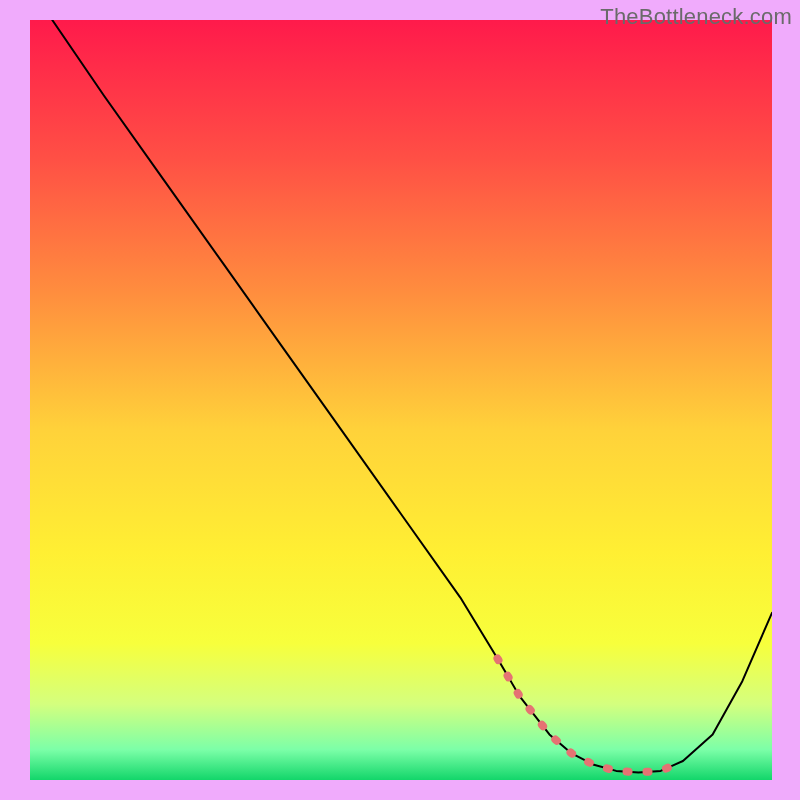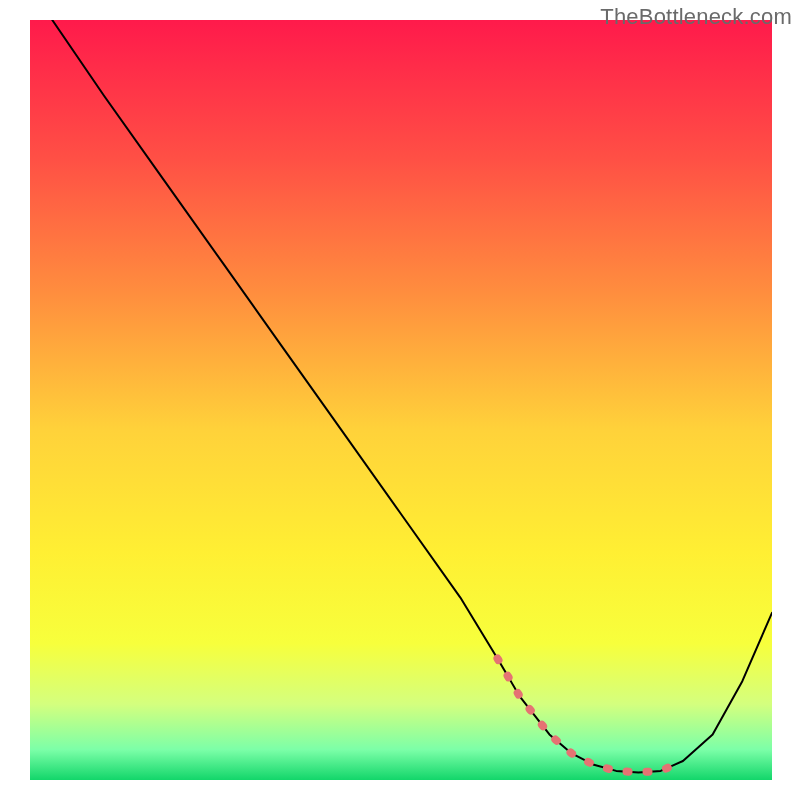--- a/index.html
+++ b/index.html
@@ -1,16 +1,16 @@
 <!DOCTYPE html>
 <html><head>
 <meta charset="utf-8">
 <style>
   html,body{margin:0;padding:0;width:800px;height:800px;background:#000;overflow:hidden}
-  .frame{position:absolute;left:0;top:0;width:800px;height:800px;background:#ffffff}
+  .frame{position:absolute;left:0;top:0;width:800px;height:800px;background:#f0abfc}
   .plot{position:absolute;left:30px;top:20px;width:742px;height:760px;
         background:linear-gradient(to bottom,
           #ff1a4b 0%,
           #ff4f45 18%,
           #ff8e3e 36%,
           #ffd23a 54%,
           #ffef33 70%,
           #f7ff3c 82%,
           #d4ff7e 90%,
           #7cffa8 96%,

